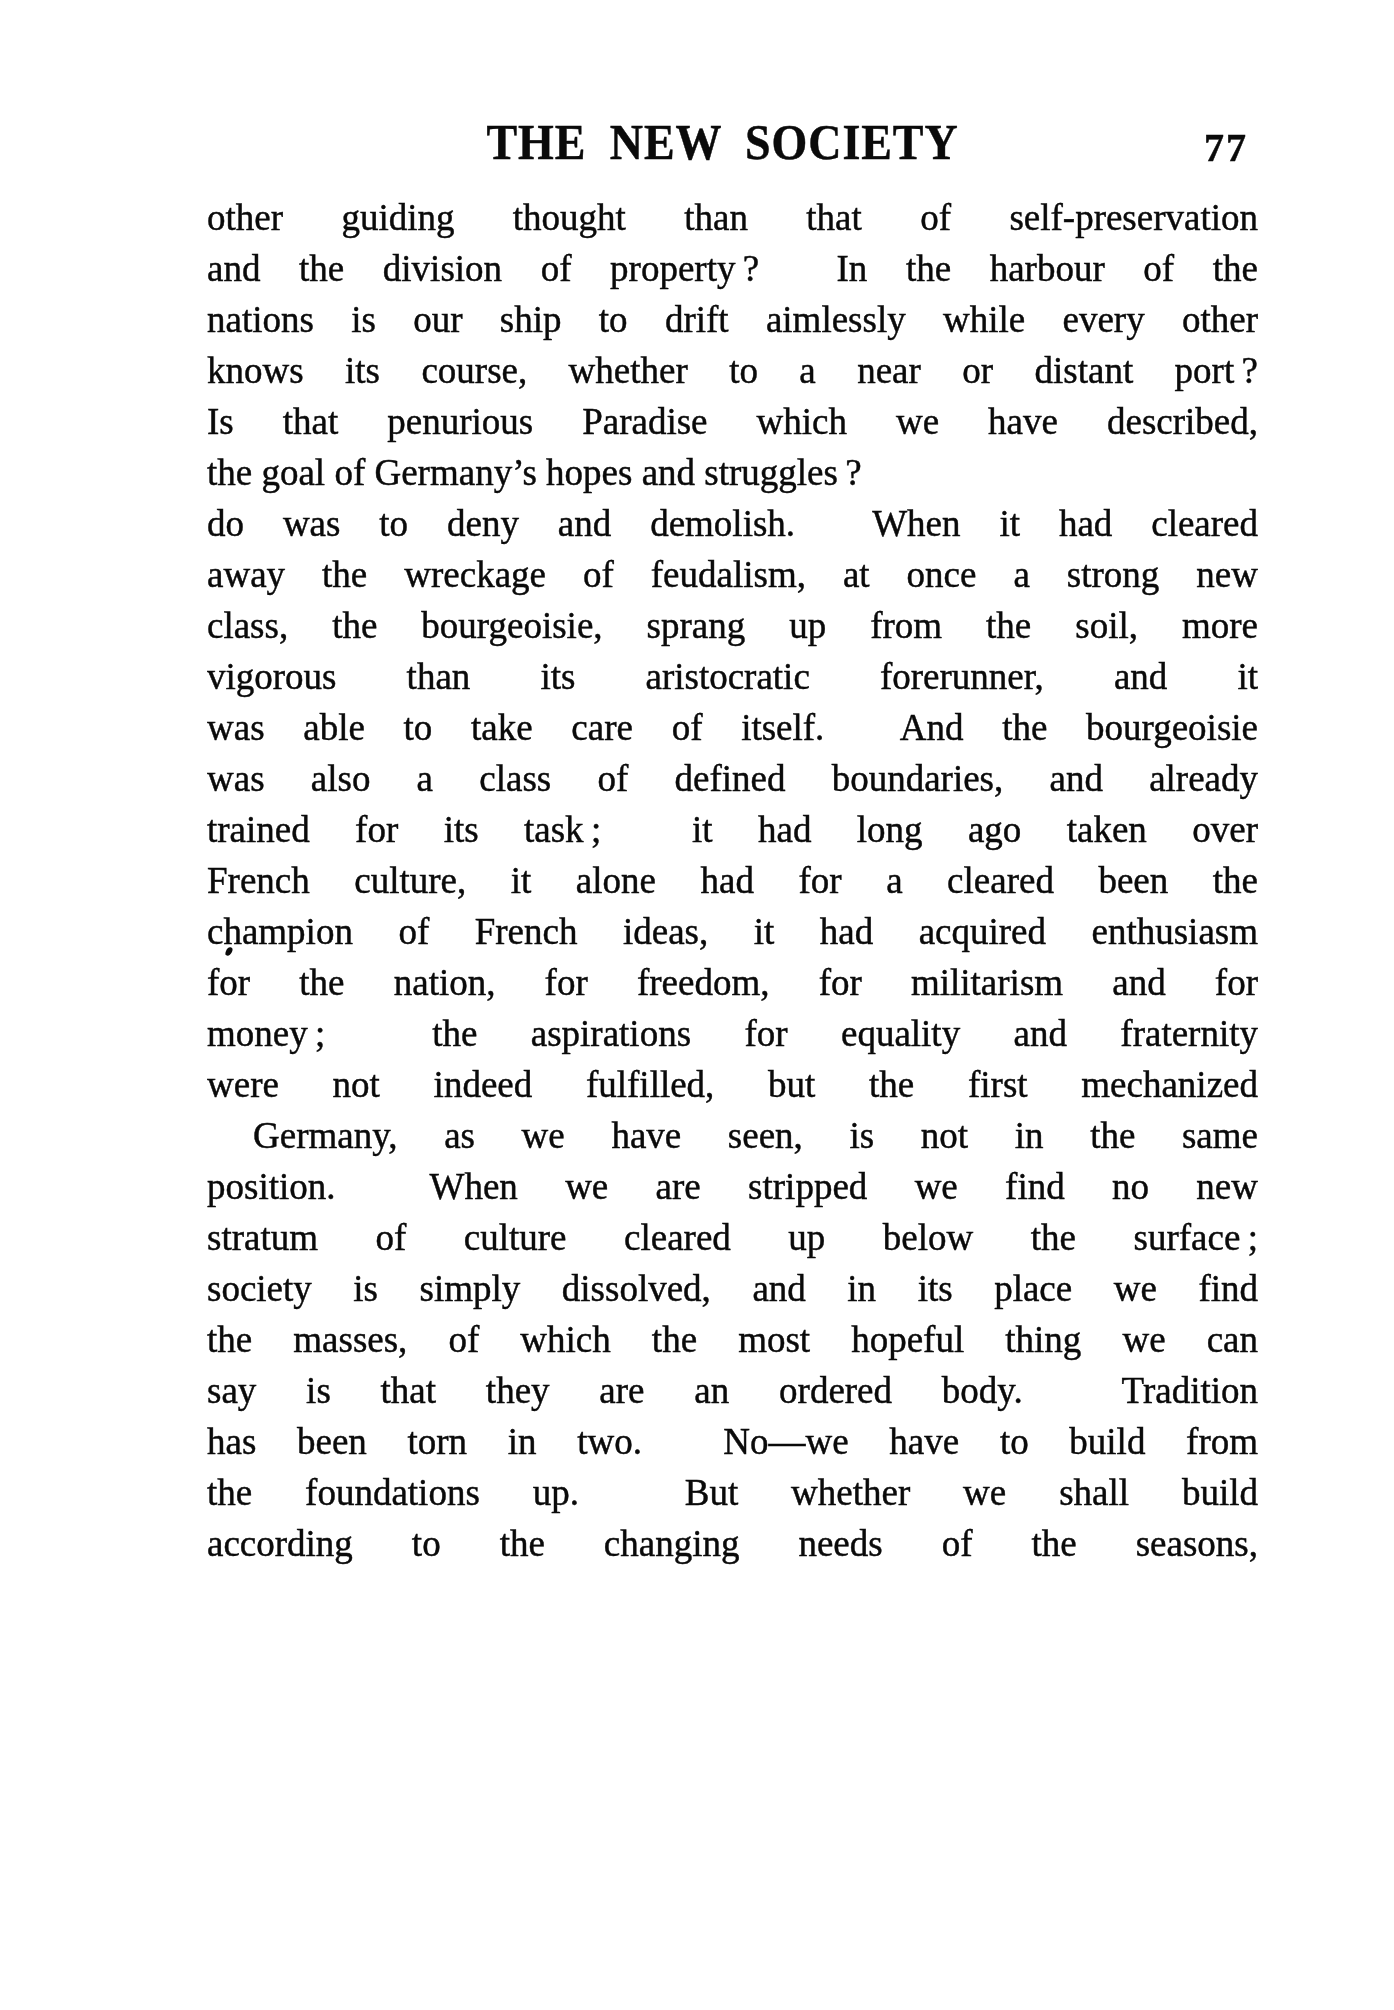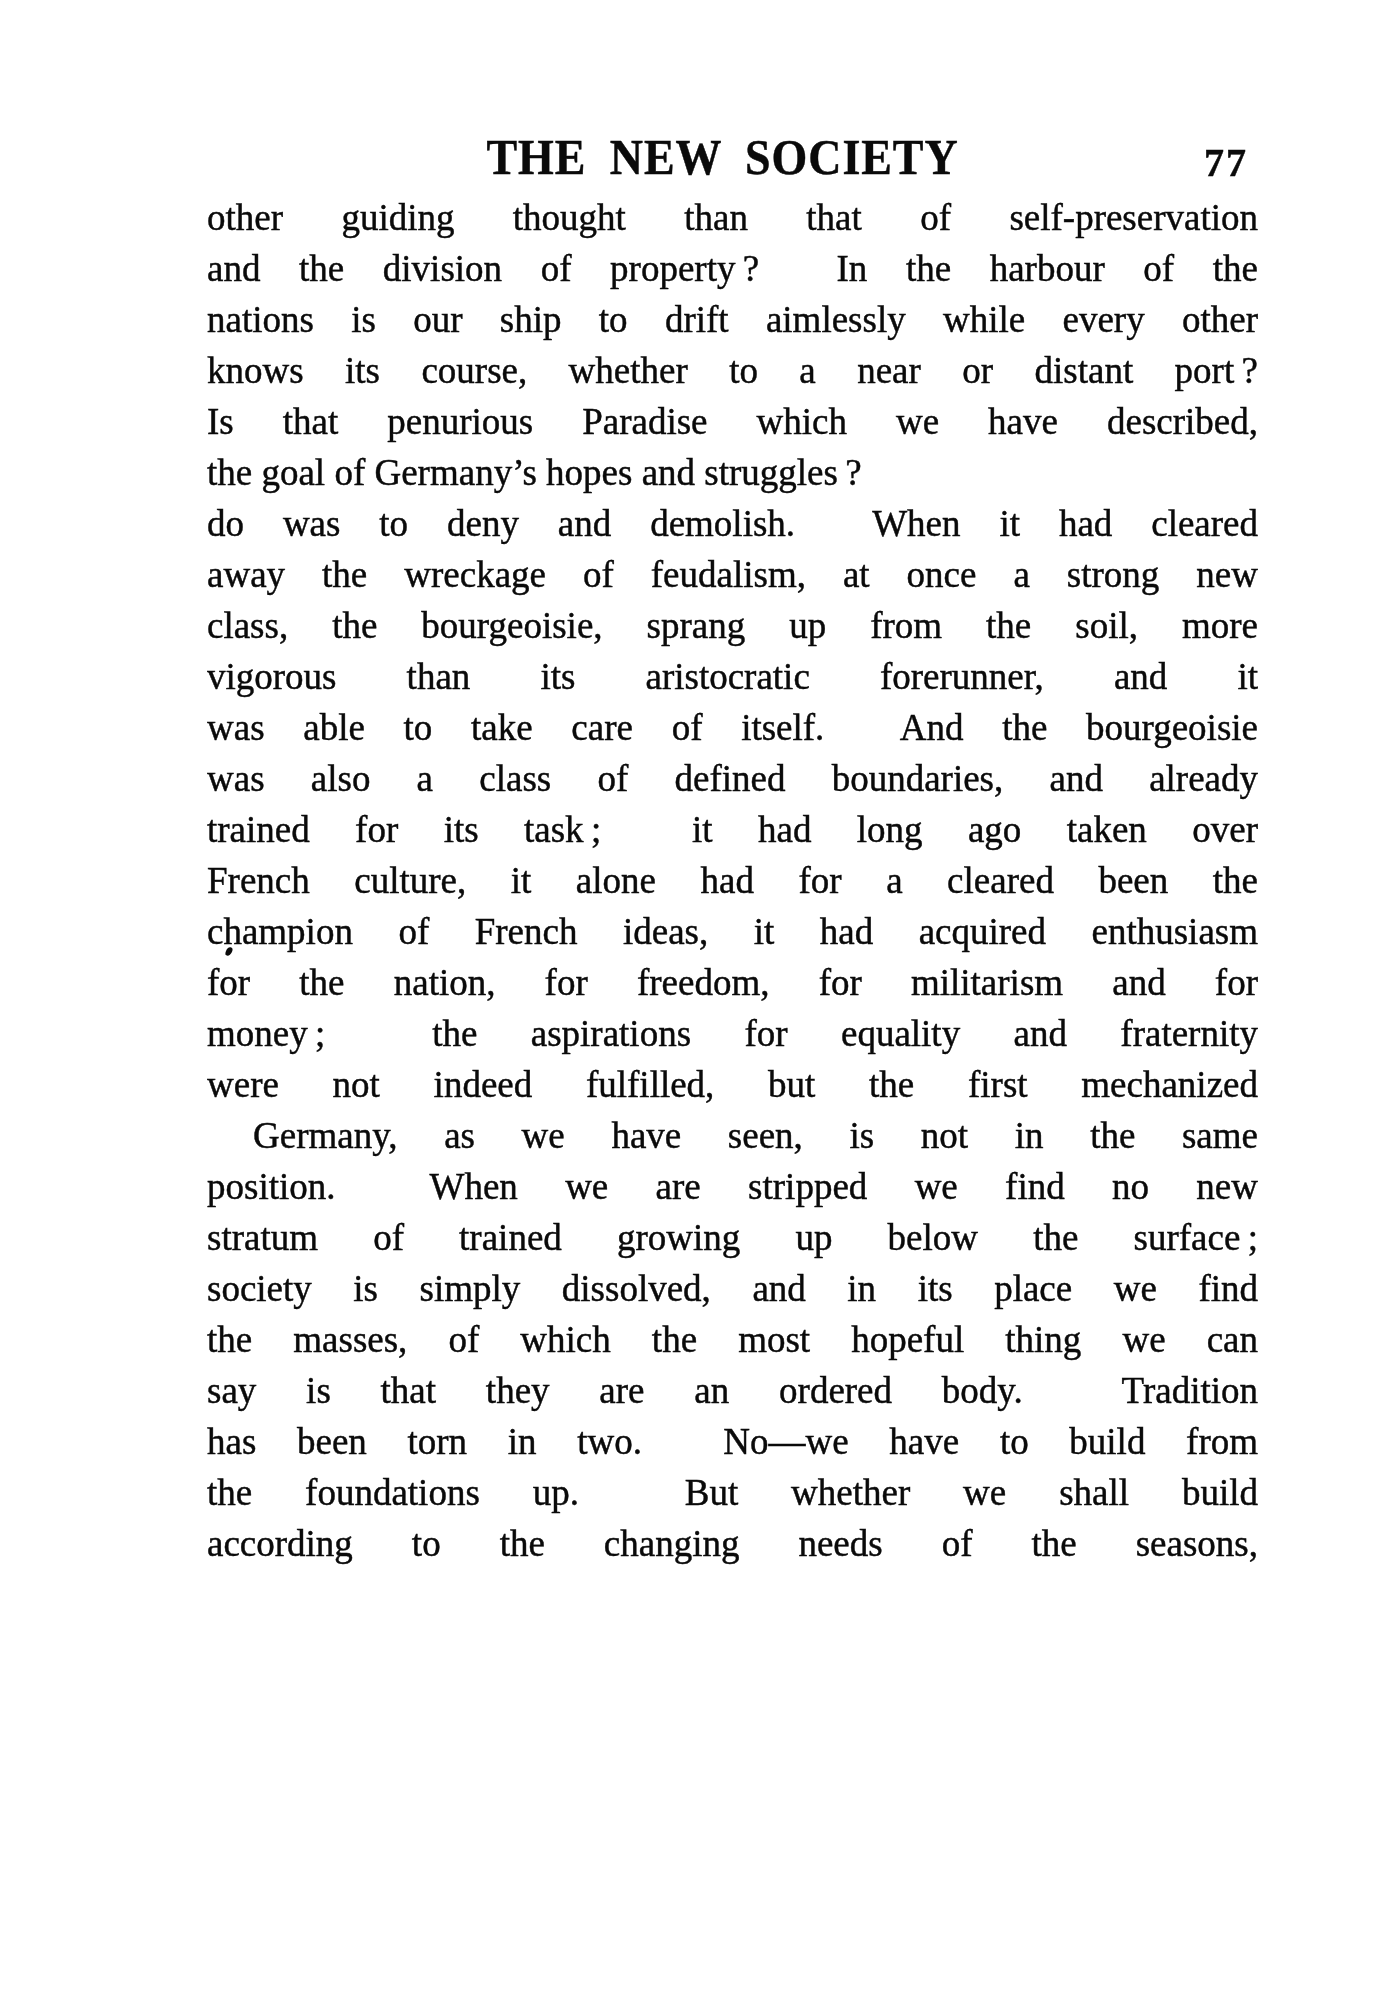--- a/index.html
+++ b/index.html
@@ -9,21 +9,21 @@
     height: 2010px;
     background: #ffffff;
     overflow: hidden;
     font-family: "Liberation Serif", serif;
     color: #0a0a0a;
     -webkit-text-stroke: 0.45px #0a0a0a;
   }
   .header {
     position: absolute;
     left: 197px;
-    top: 127px;
+    top: 112px;
     width: 1051px;
     height: 60px;
   }
   .running-title {
     text-align: center;
     font-weight: bold;
     font-size: 50px;
     line-height: 60px;
     letter-spacing: 1px;
     word-spacing: 12px;
@@ -92,21 +92,21 @@
     <div class="line">was able to take care of itself.&nbsp; And the bourgeoisie</div>
     <div class="line">was also a class of defined boundaries, and already</div>
     <div class="line">trained for its task ;&nbsp; it had long ago taken over</div>
     <div class="line">French culture, it alone had for a cleared been the</div>
     <div class="line">champion of French ideas, it had acquired enthusiasm</div>
     <div class="line">for the nation, for freedom, for militarism and for</div>
     <div class="line">money ;&nbsp; the aspirations for equality and fraternity</div>
     <div class="line">were not indeed fulfilled, but the first mechanized</div>
     <div class="line indent">Germany, as we have seen, is not in the same</div>
     <div class="line">position.&nbsp; When we are stripped we find no new</div>
-    <div class="line">stratum of trained growing up below the surface ;</div>
+    <div class="line">stratum of culture cleared up below the surface ;</div>
     <div class="line">society is simply dissolved, and in its place we find</div>
     <div class="line">the masses, of which the most hopeful thing we can</div>
     <div class="line">say is that they are an ordered body.&nbsp; Tradition</div>
     <div class="line">has been torn in two.&nbsp; No—we have to build from</div>
     <div class="line">the foundations up.&nbsp; But whether we shall build</div>
     <div class="line">according to the changing needs of the seasons,</div>
   </div>
 
   <span class="ink-speck"></span>
 

